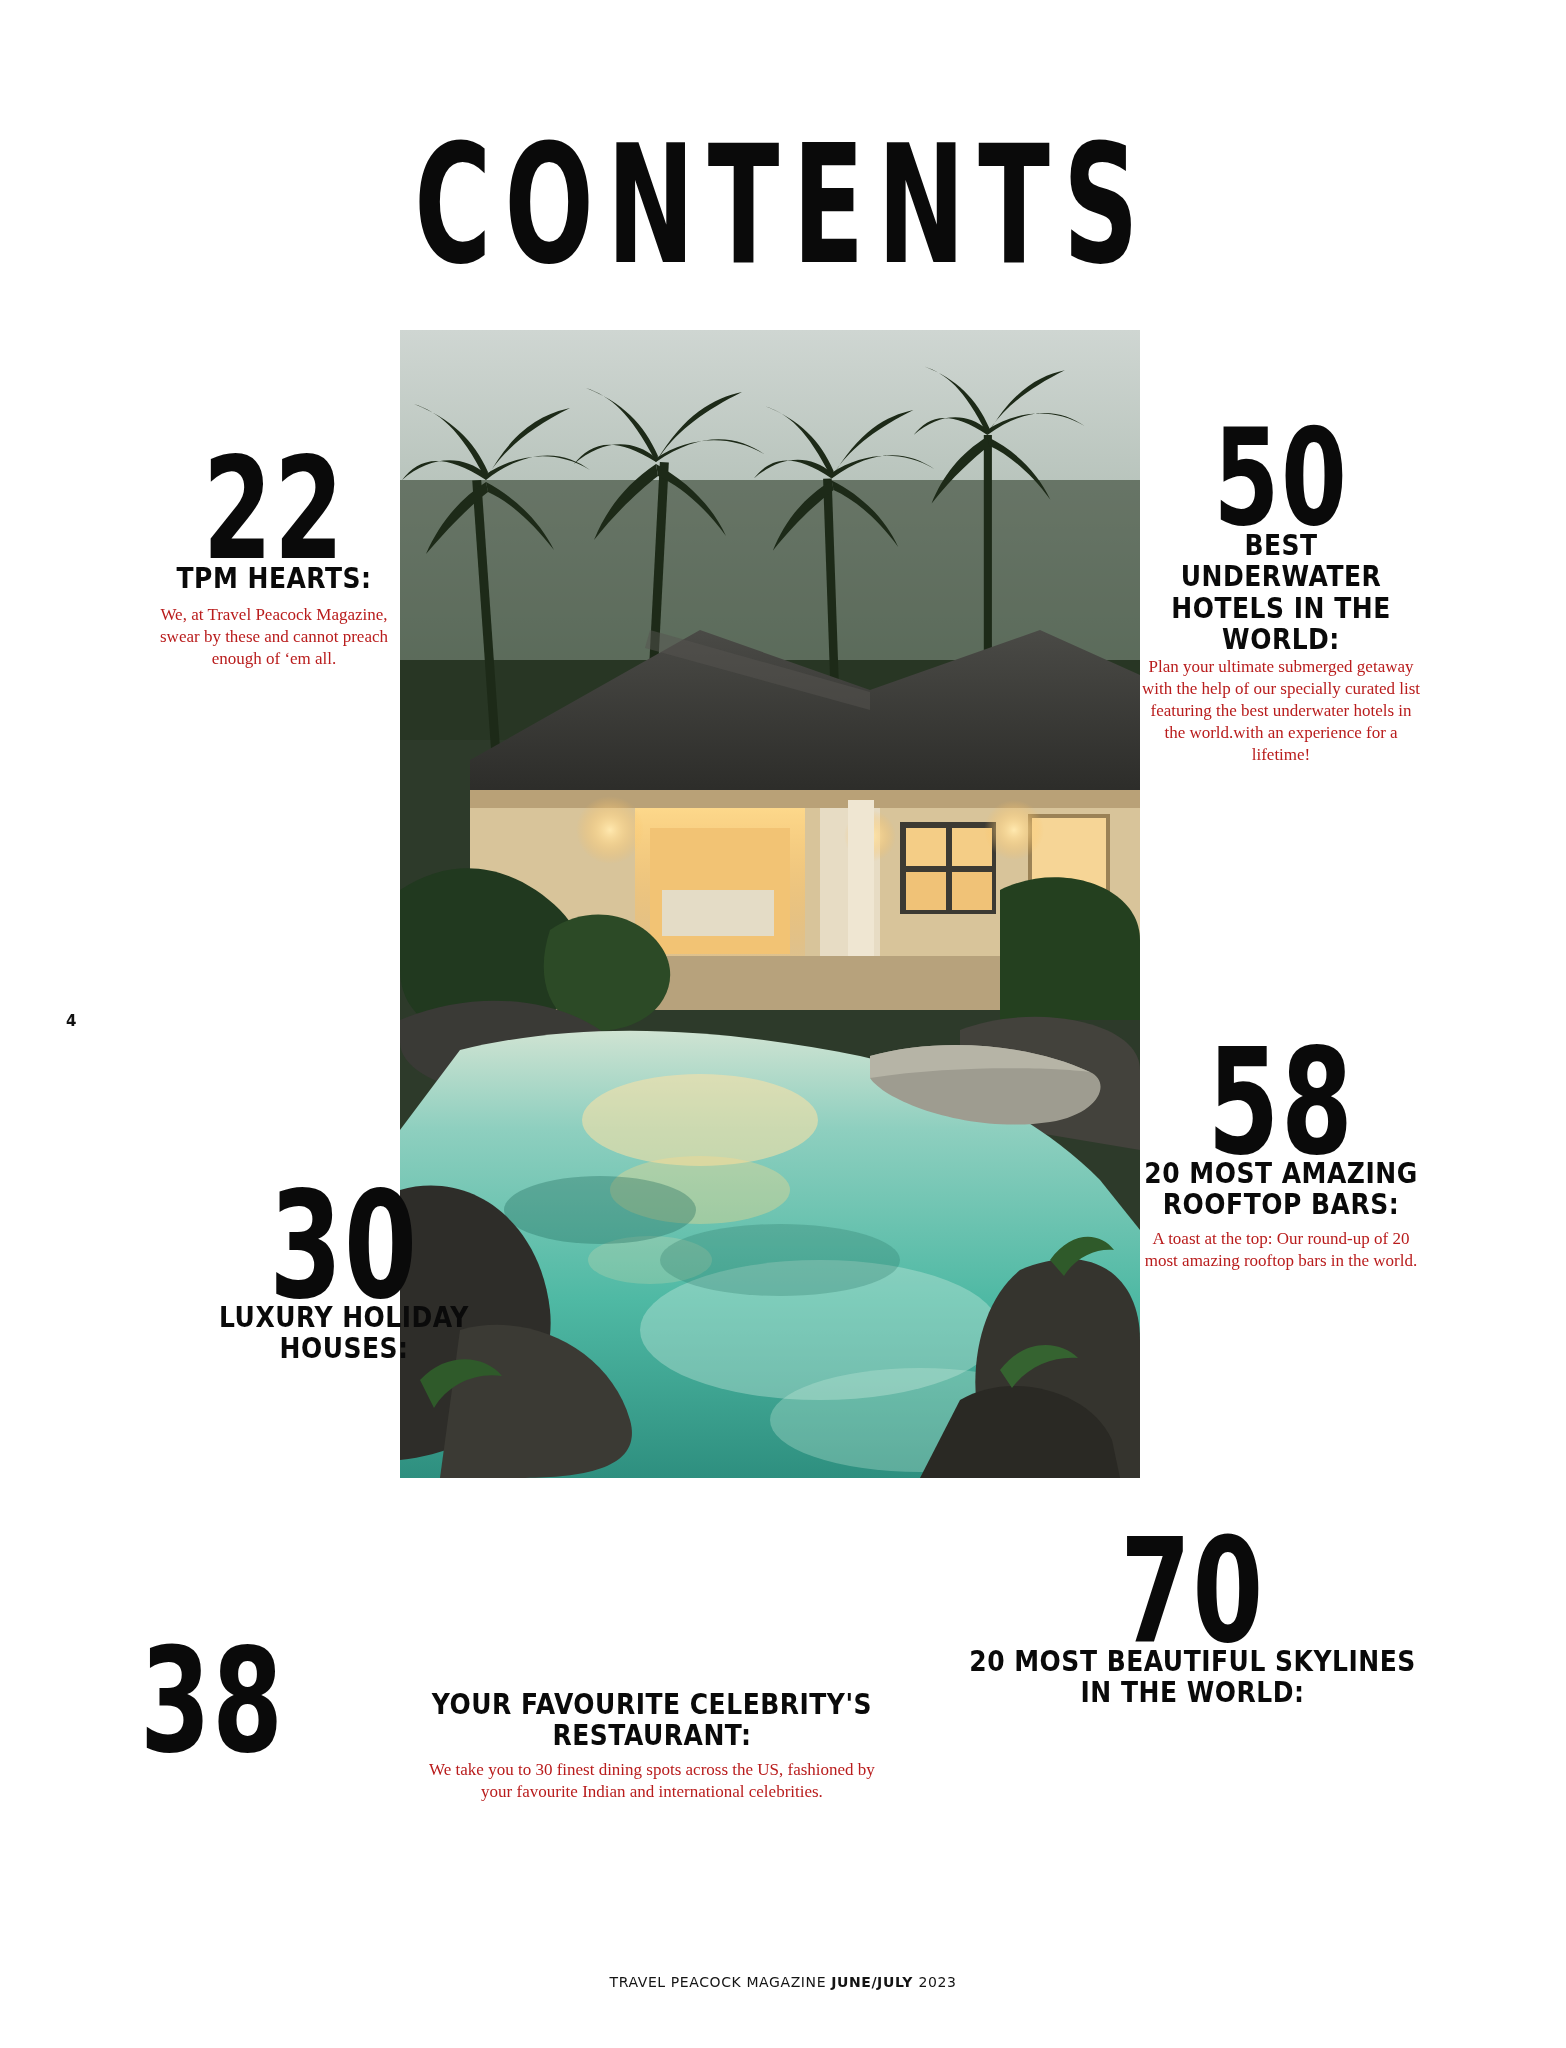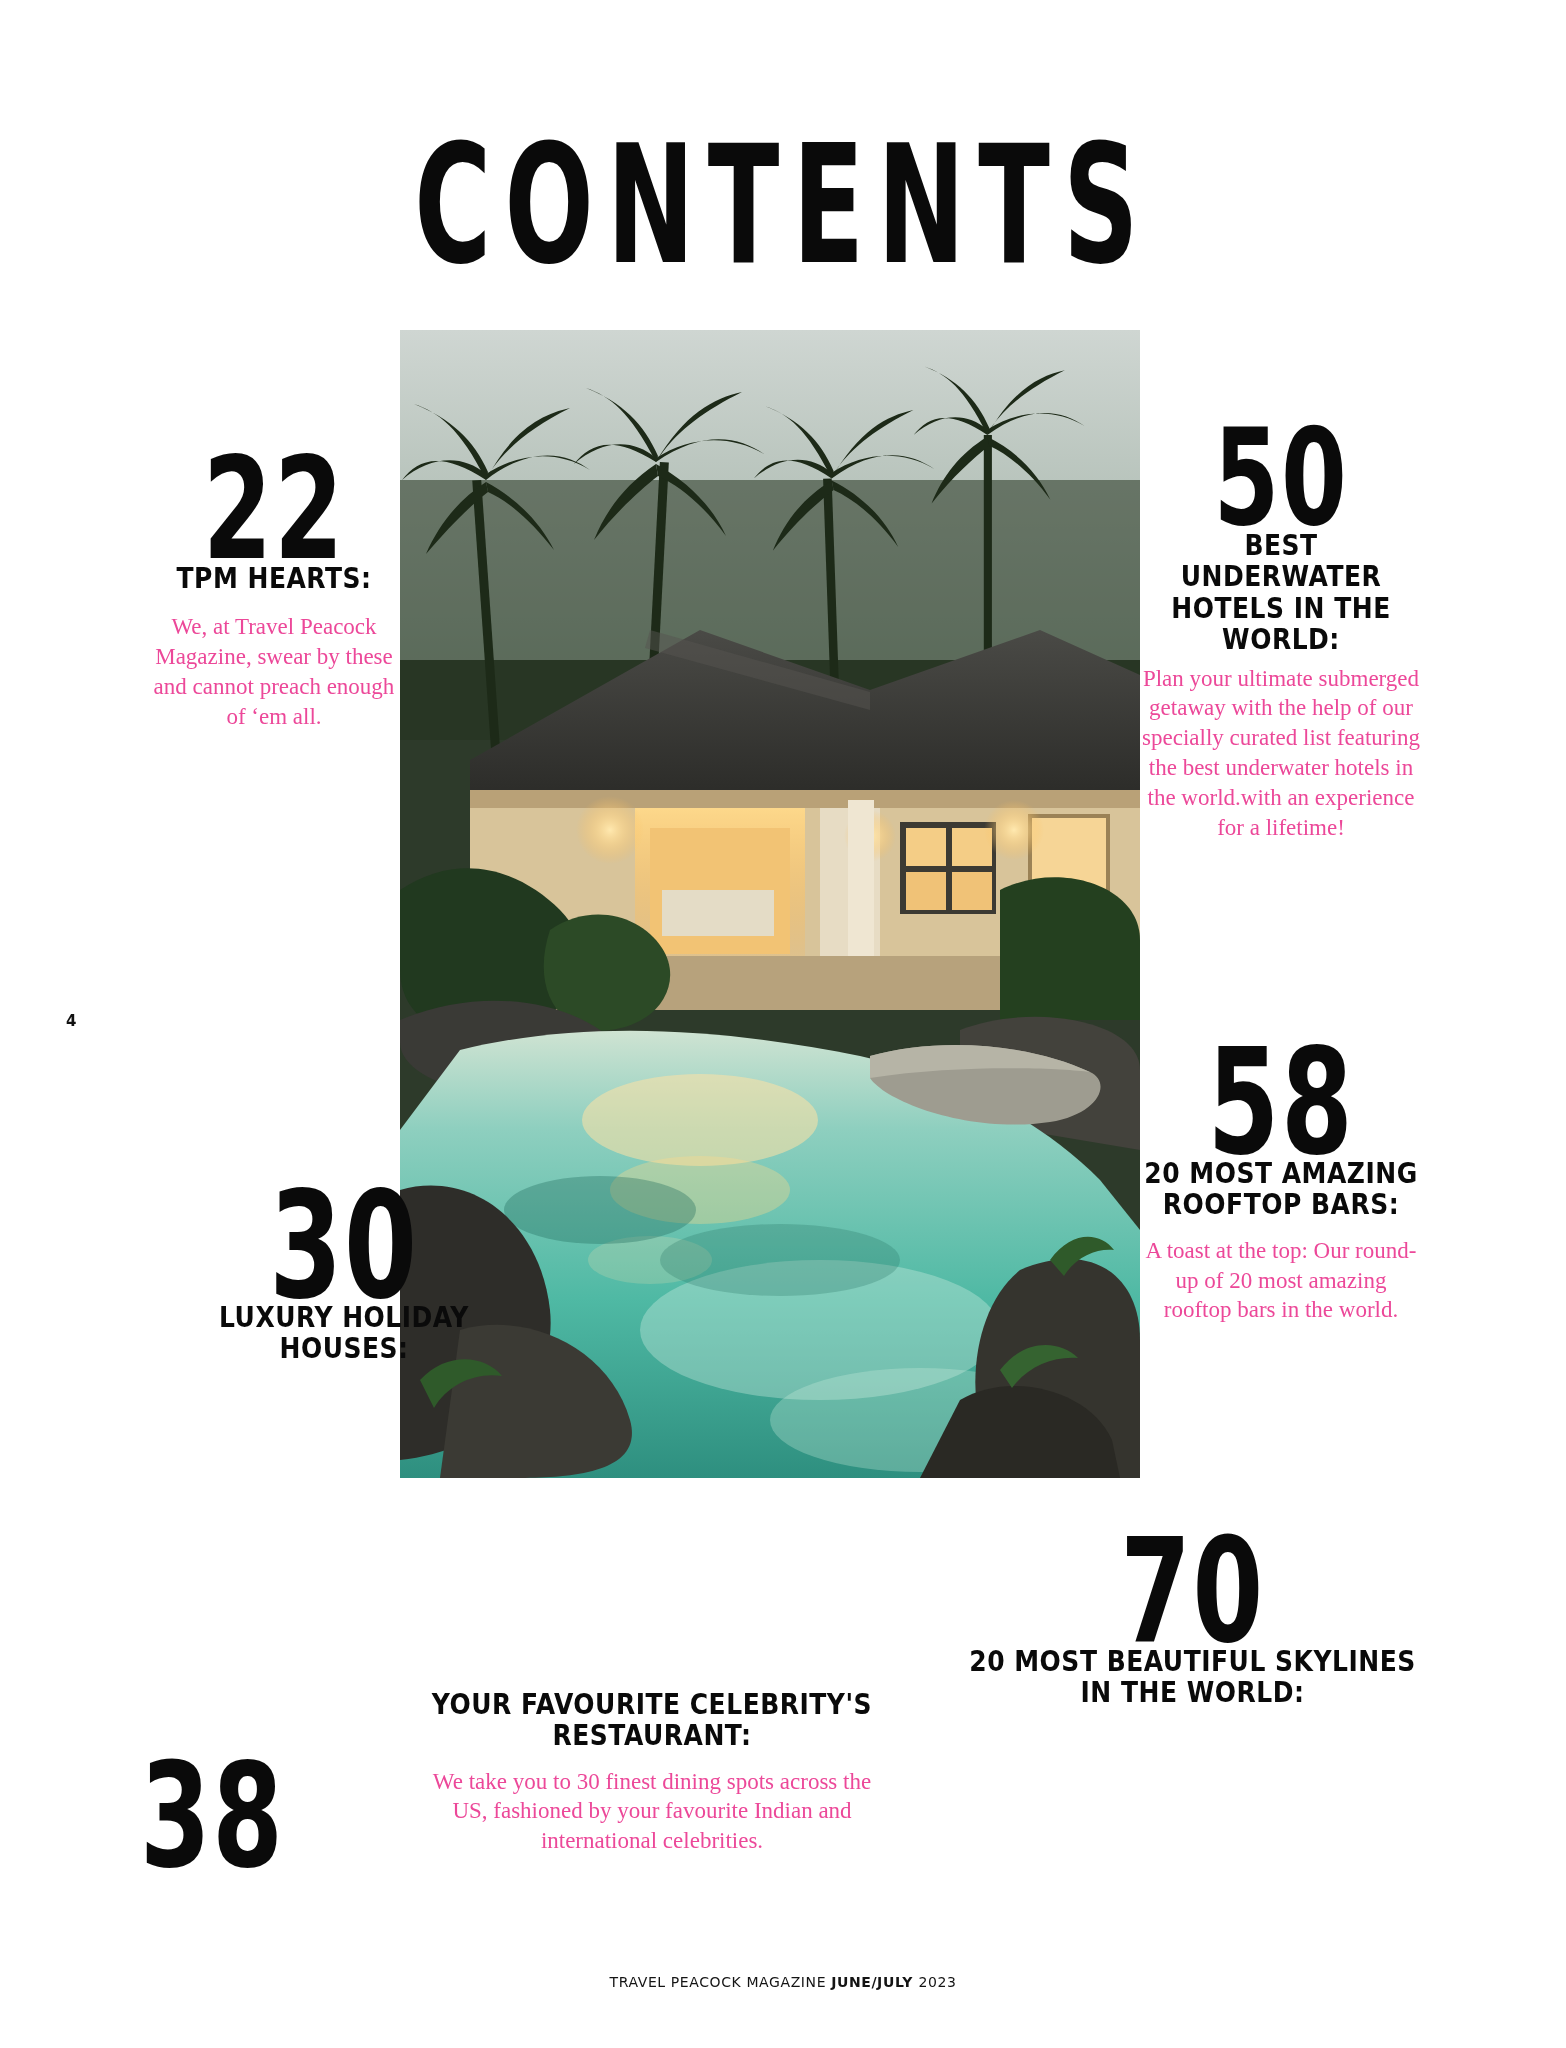--- a/index.html
+++ b/index.html
@@ -76,35 +76,35 @@
     font-size: 25px;
     line-height: 1.13;
     letter-spacing: 0.5px;
     color: #0a0a0a;
     transform: scaleY(1.1);
     transform-origin: center top;
     margin-top: 16px;
   }
   .entry .body {
     font-family: "Liberation Serif", serif;
-    font-size: 23px;
+    font-size: 17px;
     line-height: 1.3;
-    color: #ec4899;
-    margin-top: 20px;
+    color: #b91c1c;
+    margin-top: 12px;
   }
 
   
   #e22 { left: 150px;  top: 448px;  width: 248px; text-align: center; }
   #e22 .num { font-size: 116px; }
 
   #e30 { left: 194px;  top: 1182px; width: 300px; text-align: center; }
   #e30 .num { font-size: 122px; }
 
   #e38 { left: 140px;  top: 1640px; width: 740px; }
-  #e38 .row { display: flex; align-items: flex-end; }
+  #e38 .row { display: flex; align-items: flex-start; }
   #e38 .numwrap { width: 270px; flex: 0 0 270px; }
   #e38 .txtwrap { flex: 1; text-align: center; padding-left: 14px; padding-top: 34px;}
 
   #e50 { left: 1140px; top: 420px;  width: 282px; text-align: center; }
   #e50 .num { font-size: 110px; }
 
   #e58 { left: 1140px; top: 1040px; width: 282px; text-align: center; }
   #e58 .num { font-size: 120px; }
 
   #e70 { left: 960px;  top: 1530px; width: 465px; text-align: center; }

